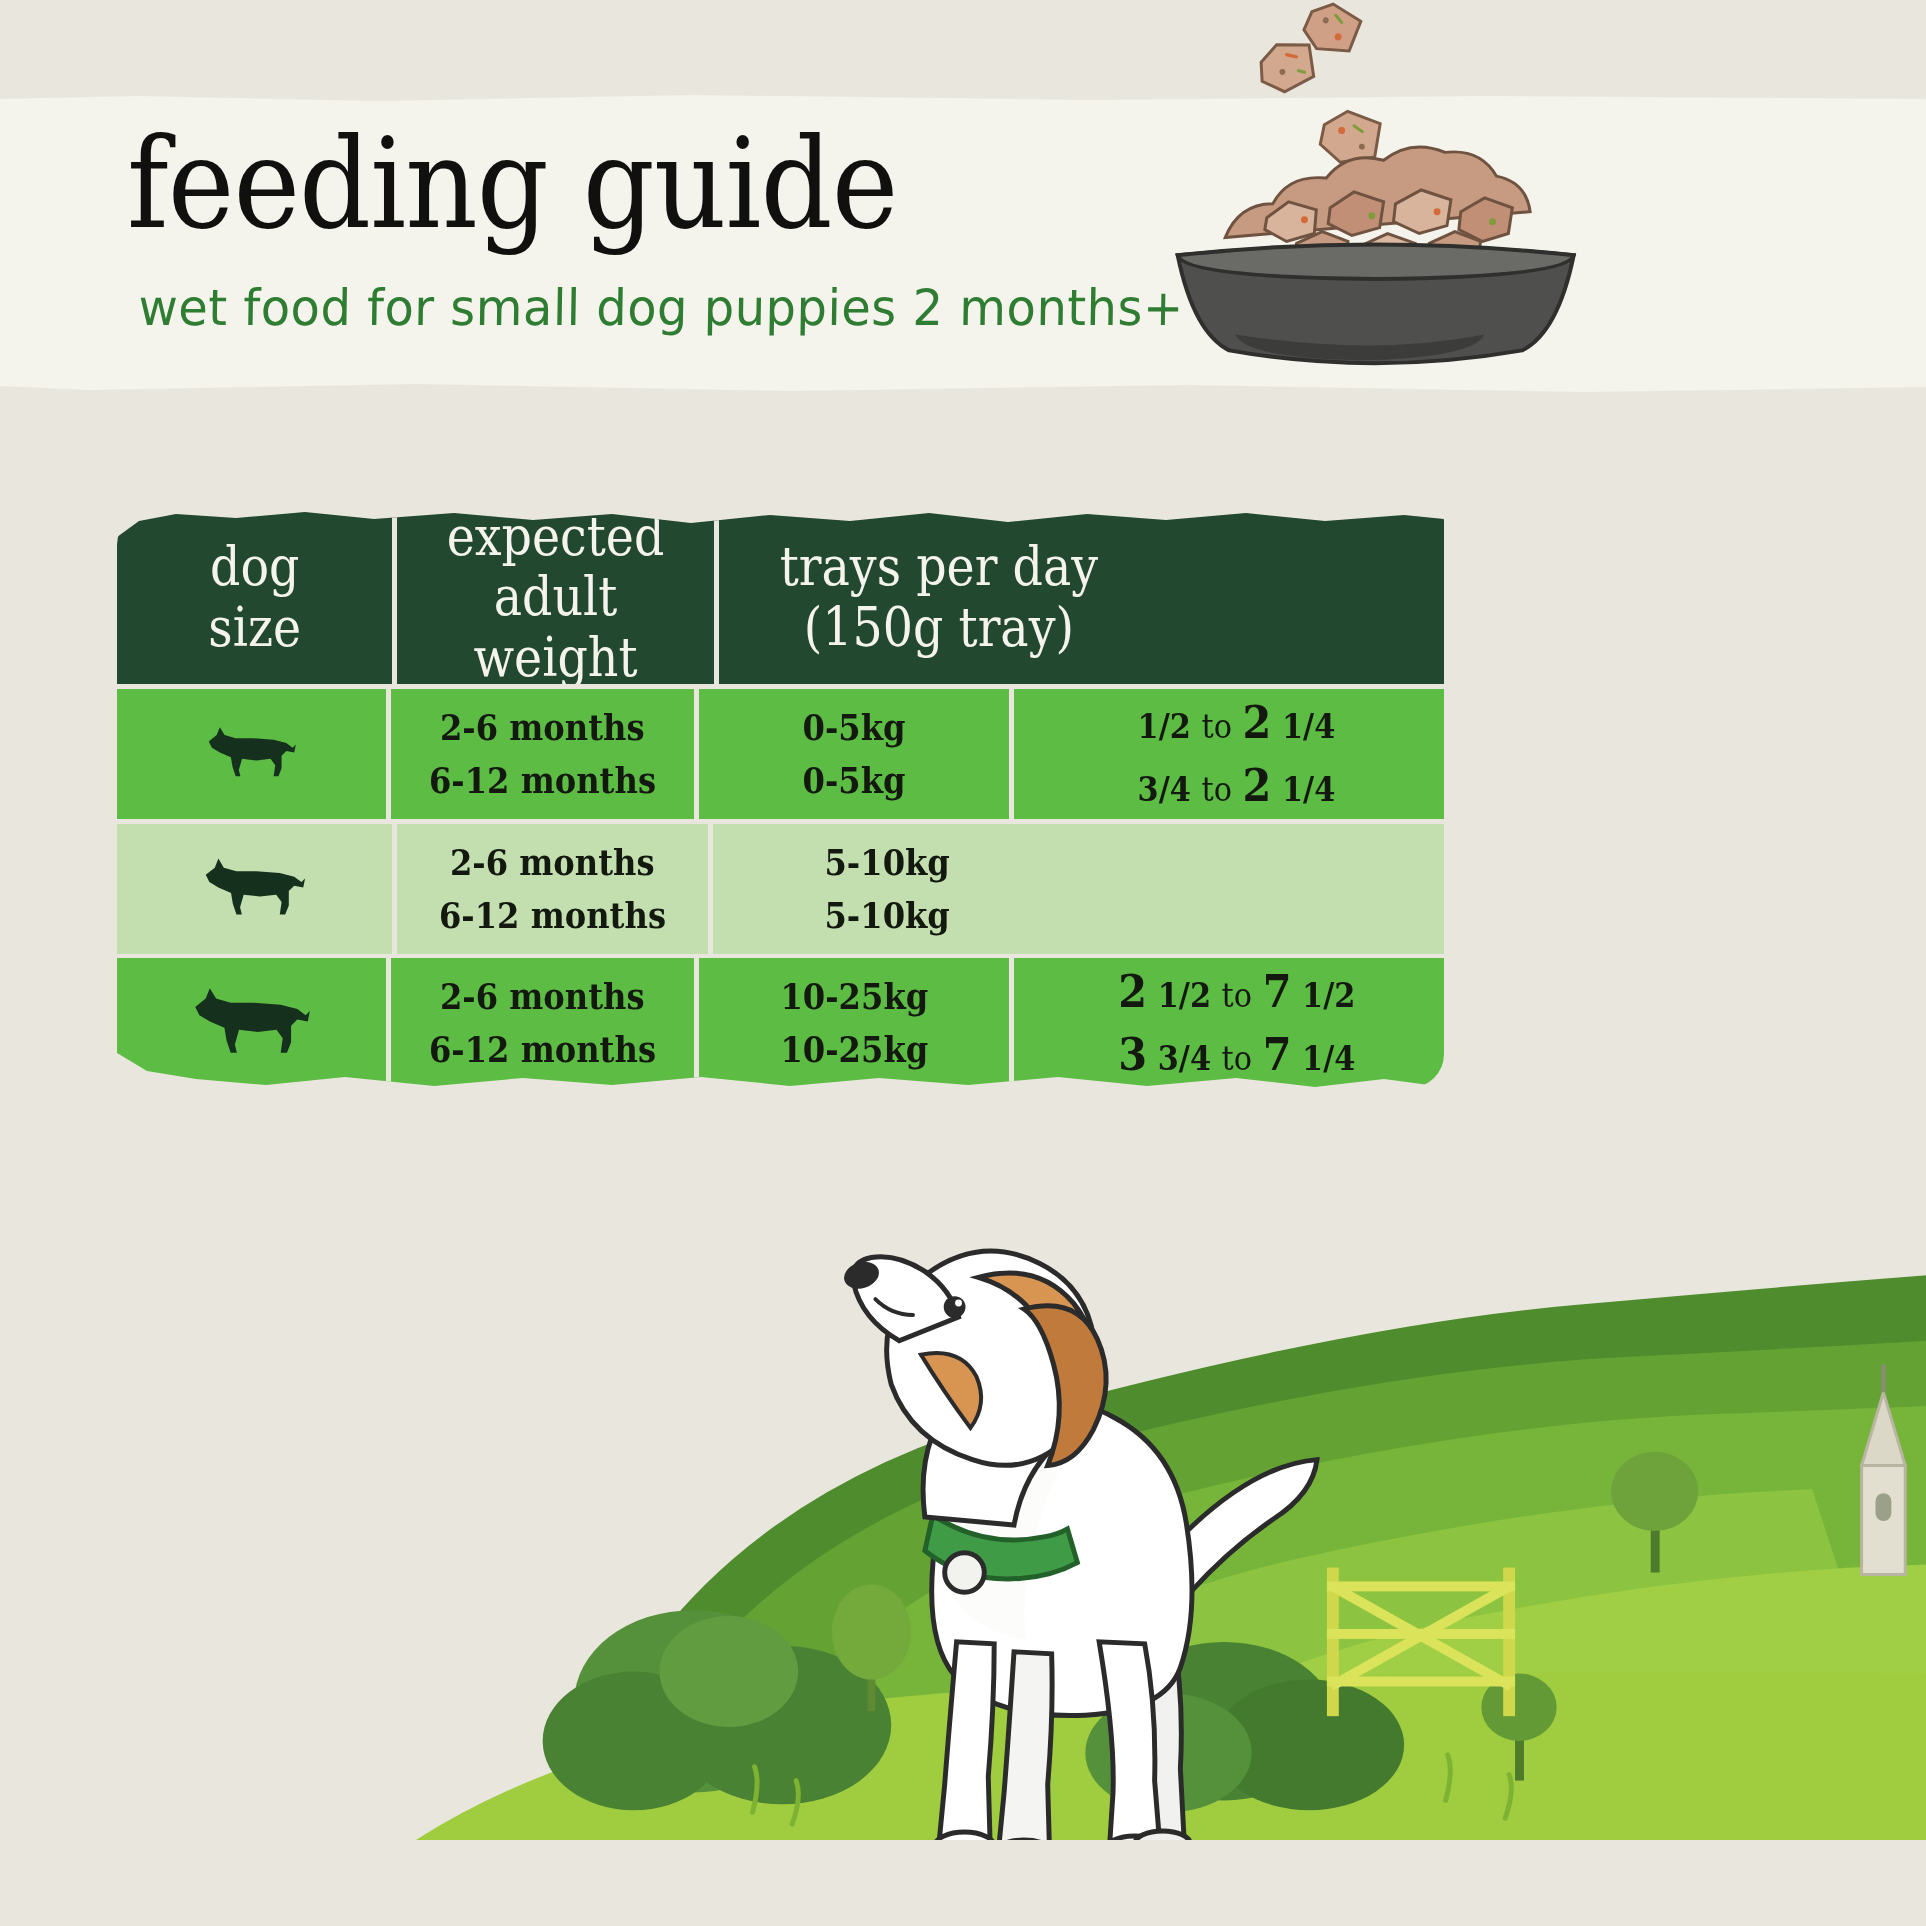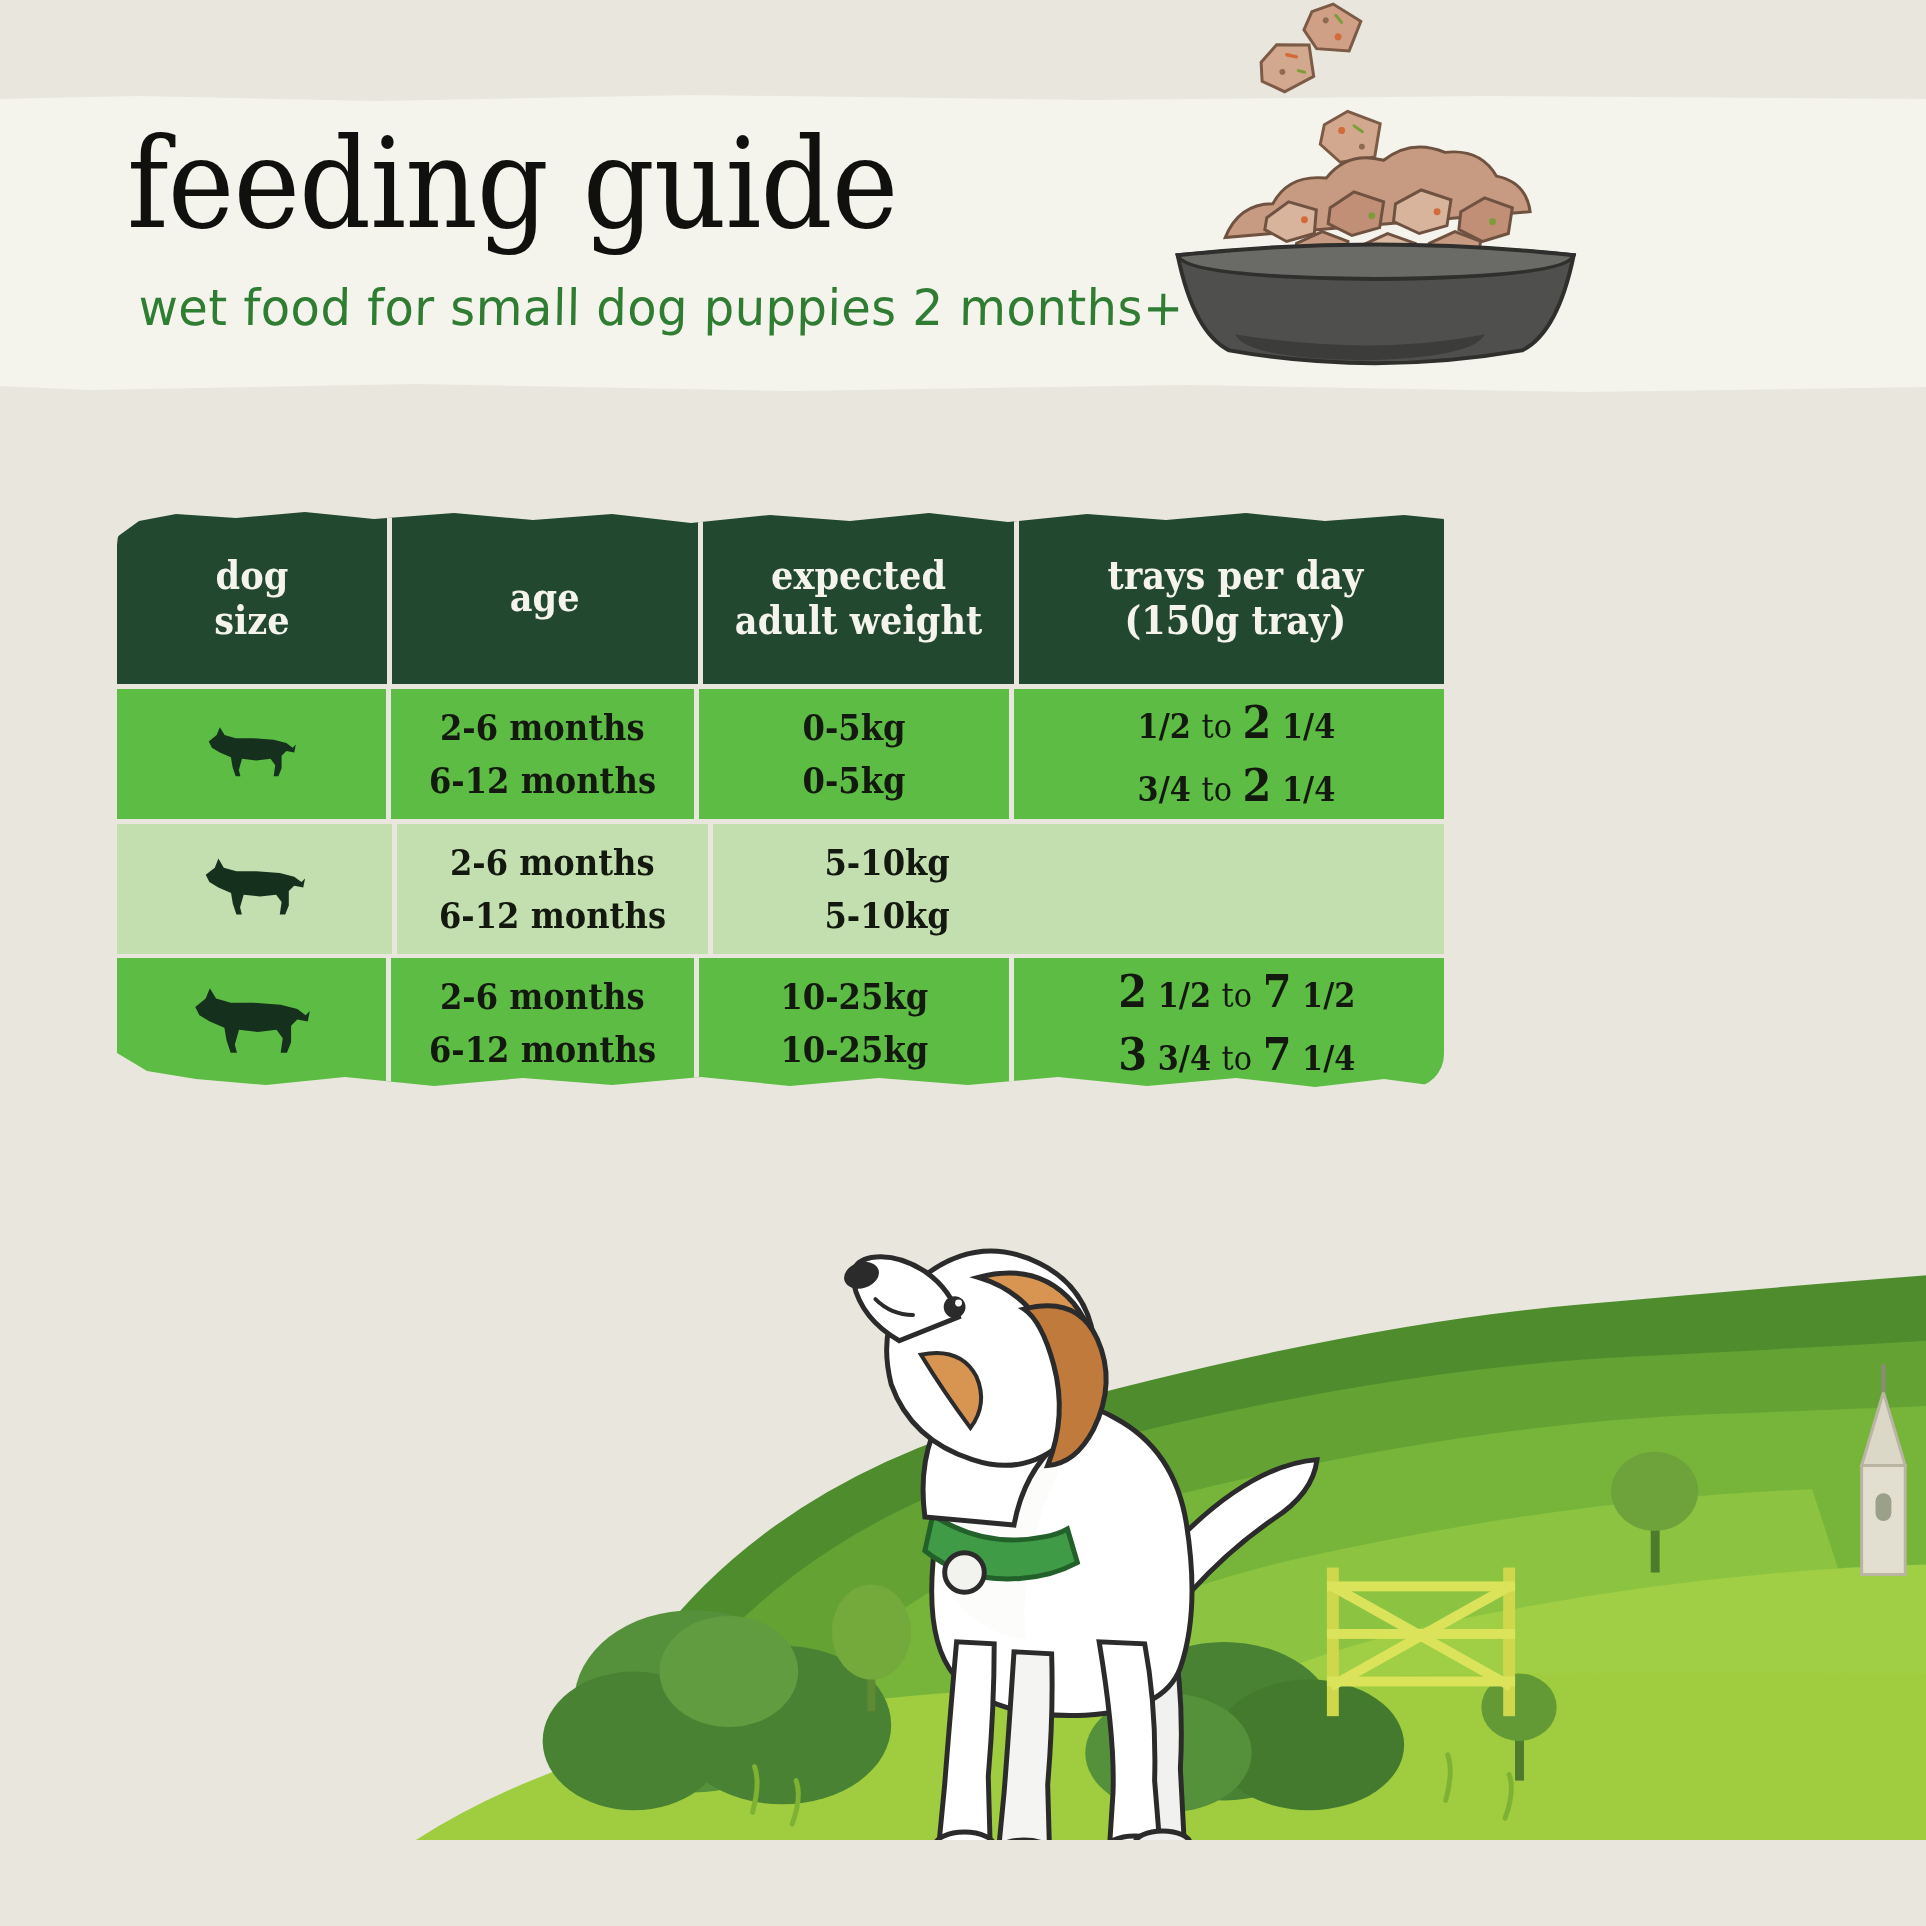--- a/index.html
+++ b/index.html
@@ -51,22 +51,22 @@
     clip-path: polygon(
       0 26px, 22px 10px, 59px 3px, 119px 7px, 188px 1px, 257px 8px, 337px 2px, 416px 9px,
       495px 3px, 574px 12px, 653px 4px, 733px 10px, 812px 2px, 891px 11px, 970px 3px,
       1049px 9px, 1129px 2px, 1208px 10px, 1287px 4px, 1327px 8px,
       1327px 173px, 0 173px);
   }
   .hdr-cell{
     display:flex;align-items:center;justify-content:center;text-align:center;
     color:#f4f3ec;
     font-family:"DejaVu Serif",serif;
-    font-weight:700;
-    font-size:40px;line-height:1.12;
+    font-weight:400;
+    font-size:54px;line-height:1.12;
     border-right:5px solid #e9e7dd;
     transform-origin:center;
   }
   .hdr-cell:last-child{border-right:none;padding-left:8px;}
   .hdr-cell span{display:block;transform:scaleX(0.88);}
   .c1{width:275px;}
   .c2{width:311px;}
   .c3{width:317px;}
   .c4{width:424px;}
 
@@ -173,25 +173,20 @@
 
   <div class="table-wrap">
 
     <div class="hdr-row">
       <div class="hdr-cell c1">
         <div>
           <span>dog</span>
           <span>size</span>
         </div>
       </div>
-      <div class="hdr-cell c2">
-        <div>
-          <span>age</span>
-        </div>
-      </div>
       <div class="hdr-cell c3">
         <div>
           <span>expected</span>
           <span>adult weight</span>
         </div>
       </div>
       <div class="hdr-cell c4">
         <div>
           <span>trays per day</span>
           <span>(150g tray)</span>

